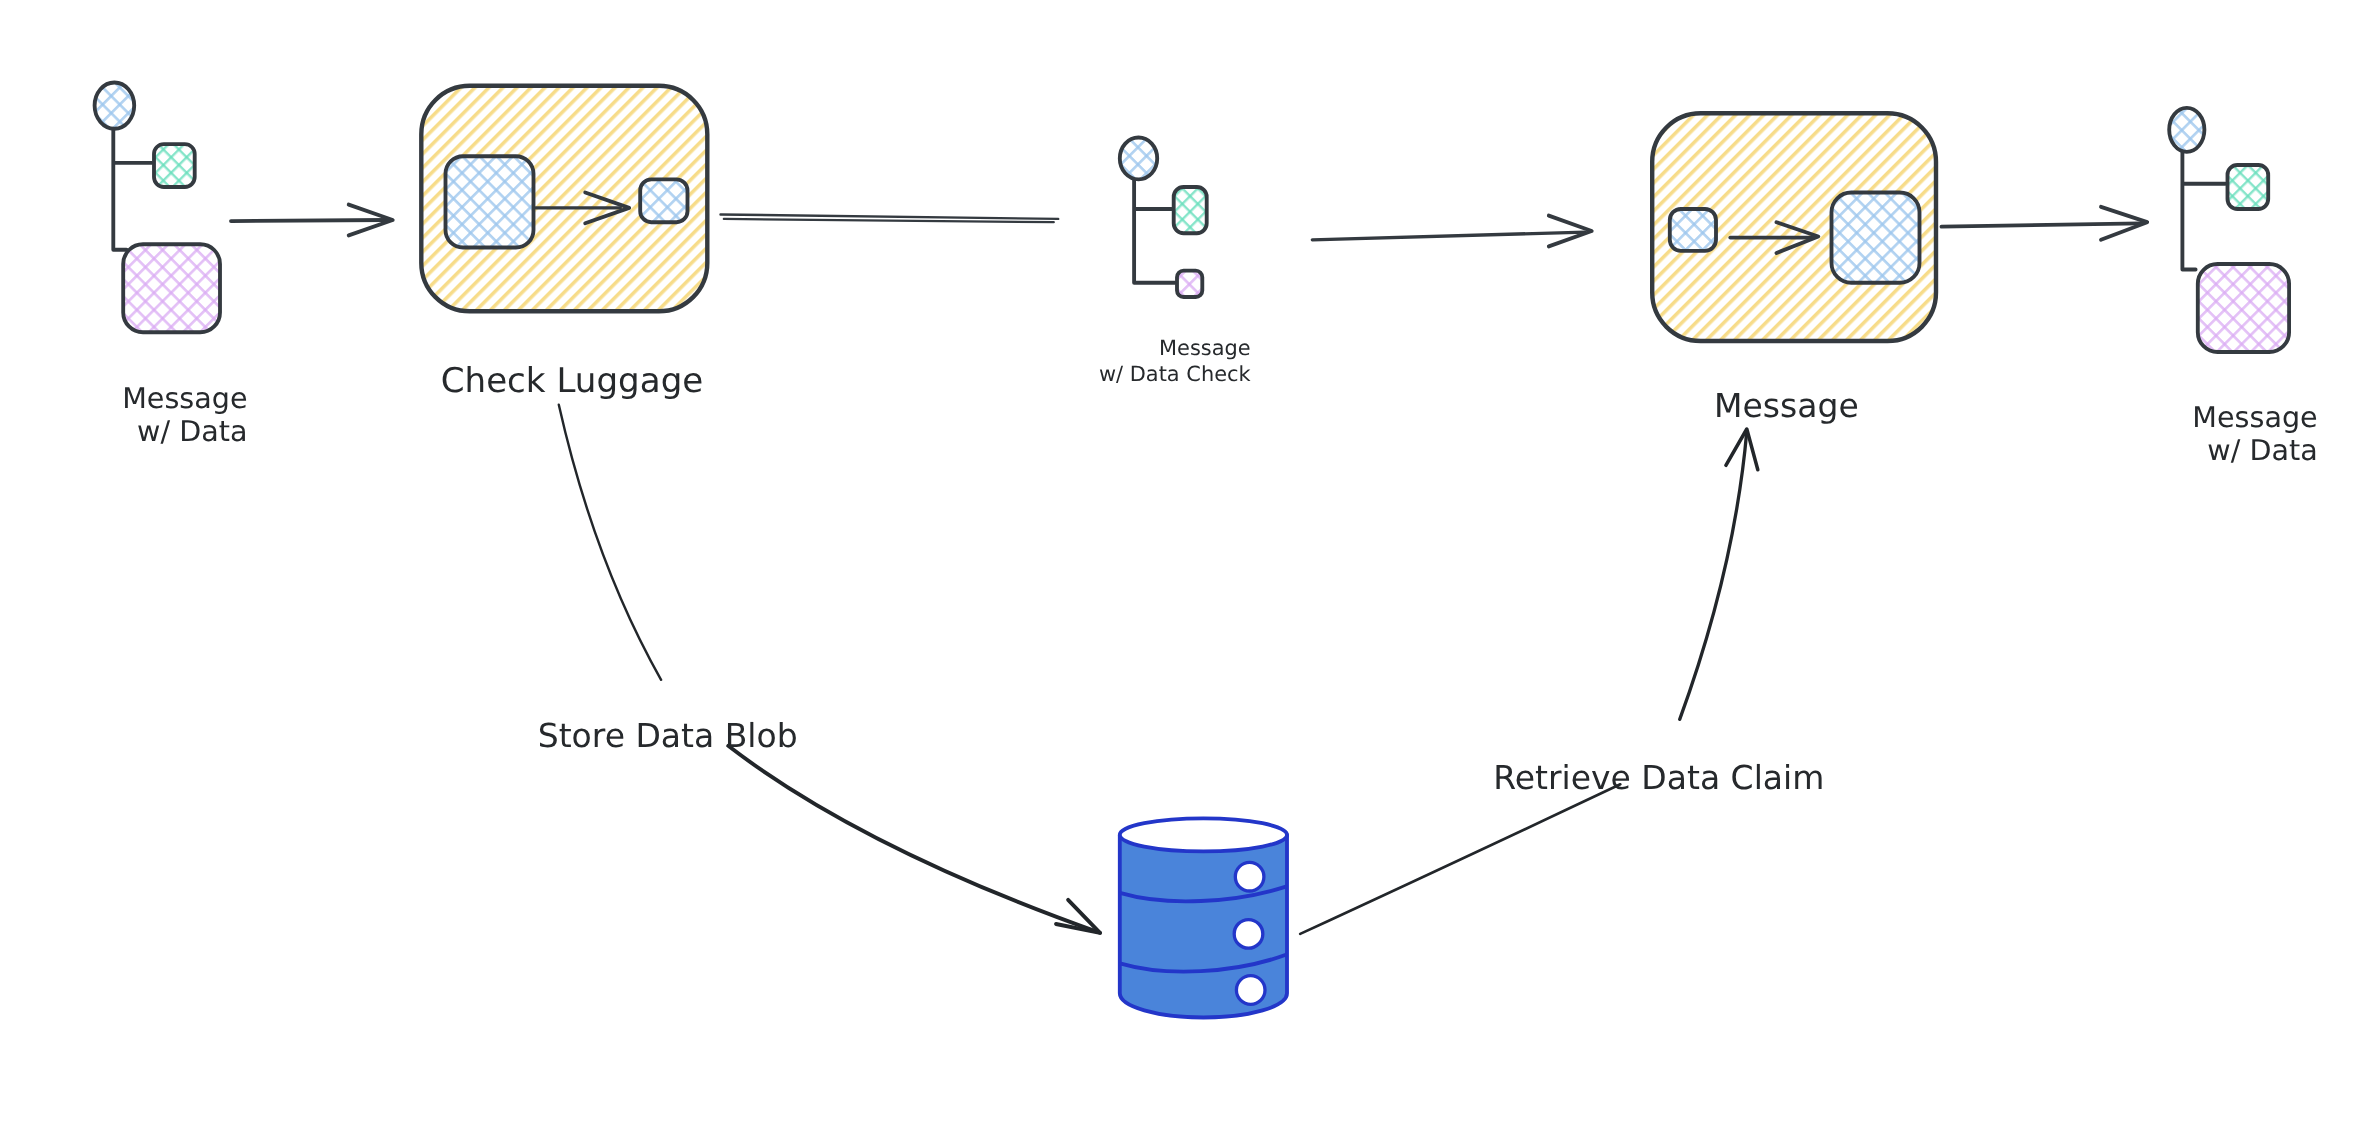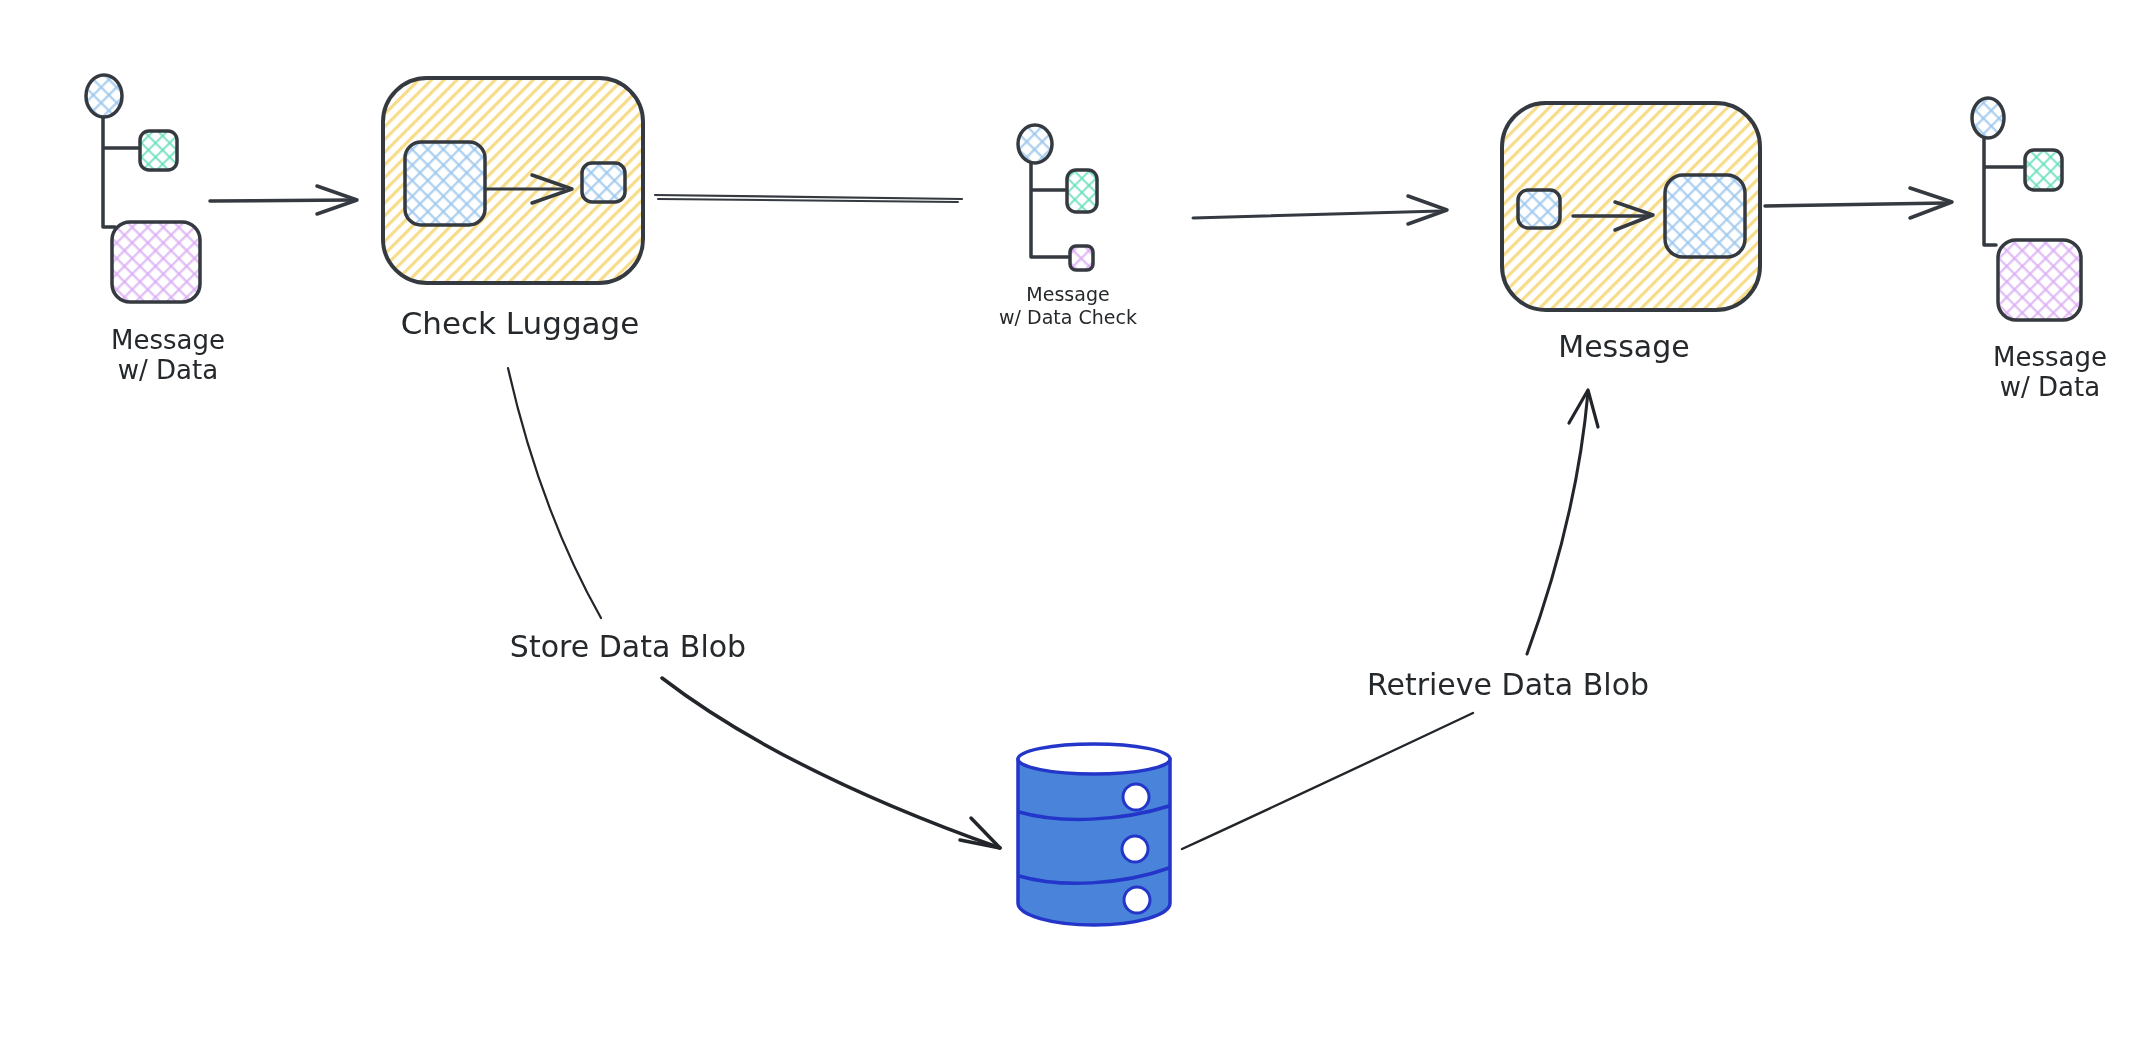--- a/index.html
+++ b/index.html
@@ -7,24 +7,25 @@
     position:relative;
     width:2154px;height:1042px;
     background:#ffffff;
     font-family:"DejaVu Sans", sans-serif;
     overflow:hidden;
   }
   .canvas svg{position:absolute;left:0;top:0;}
   .lbl{
     position:absolute;
     transform:translateX(-50%);
-    text-align:center;
+    text-align:right;
     color:#26292c;
     white-space:nowrap;
     line-height:1.15;
+    margin-top:23px;
   }
   .lbl-sm{font-size:26px;}
   .lbl-xs{font-size:19px;line-height:1.2;}
   .lbl-md{font-size:31px;}
   .lbl-lg{font-size:35px;}
 </style>
 </head>
 <body>
 
 <div class="canvas">
@@ -144,18 +145,18 @@
     <div>w/ Data Check</div>
   </div>
 
   <div class="lbl lbl-md" style="left:1624px;top:330px;font-size:30px;">Message</div>
 
   <div class="lbl lbl-sm" style="left:2050px;top:343px;">
     <div>Message</div>
     <div>w/ Data</div>
   </div>
 
-  <div class="lbl lbl-md" style="left:628px;top:630px;font-size:30px;">Store Data Blob</div>
+  <div class="lbl lbl-md" style="left:607px;top:630px;font-size:30px;">Store Data Blob</div>
 
-  <div class="lbl lbl-md" style="left:1508px;top:668px;font-size:30px;">Retrieve Data Blob</div>
+  <div class="lbl lbl-md" style="left:1508px;top:668px;font-size:30px;">Retrieve Data Claim</div>
 
 
 </div>
 
 </body></html>

